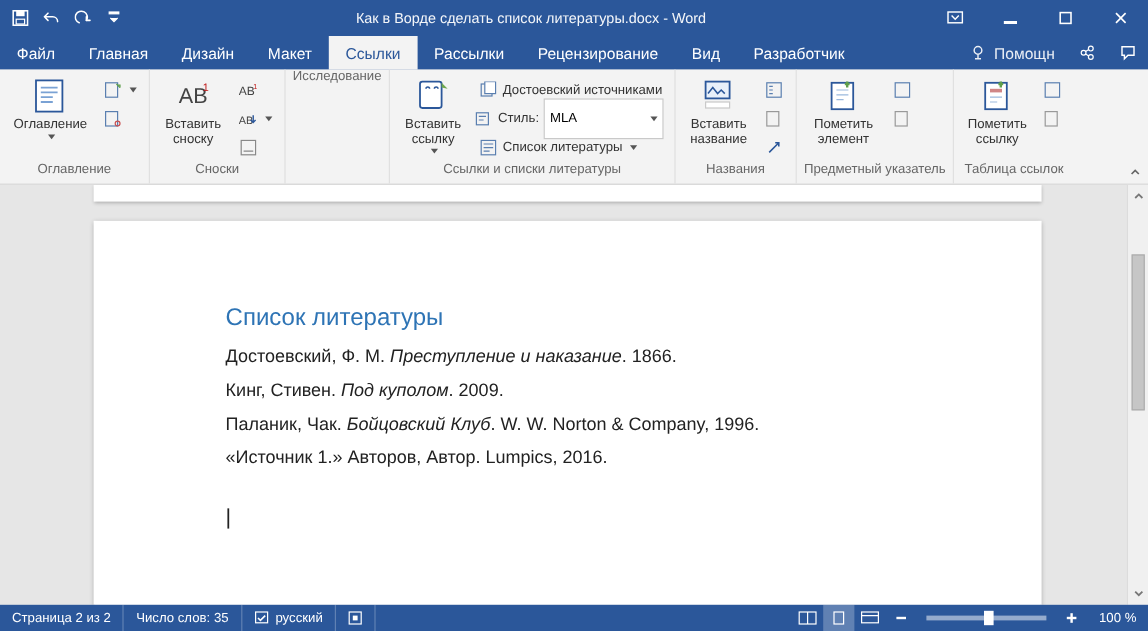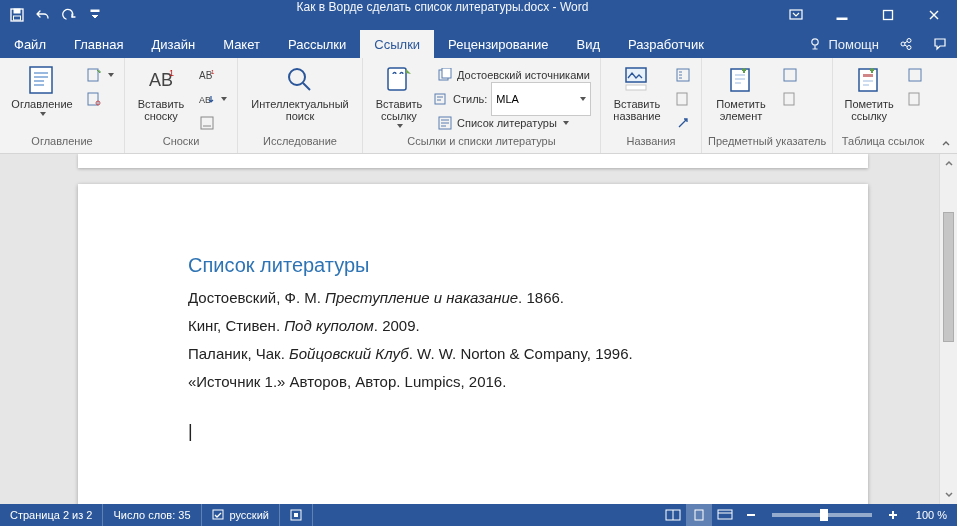--- a/index.html
+++ b/index.html
@@ -1,19 +1,19 @@
 <!DOCTYPE html>
 <html><head>
 <meta charset="utf-8">
 <style>
   * { margin: 0; padding: 0; box-sizing: border-box; font-family: "Segoe UI", Tahoma, sans-serif; }
   body { width: 957px; height: 526px; background: #e6e6e6; overflow: hidden; position: relative; }
 
   
-  .titlebar { height: 30px; background: #2b579a; display: flex; color: #fff; font-size: 12px; }
+  .titlebar { height: 30px; background: #2b579a; display: flex; align-items: center; color: #fff; font-size: 12px; }
   .qat { display: flex; align-items: center; gap: 4px; padding: 0 6px; }
   .qat .qbtn { width: 22px; height: 22px; display:flex; align-items:center; justify-content:center; border:1px solid transparent; }
   .titlebar .title { flex: 1; text-align: center; opacity: .95; white-space: nowrap; overflow: hidden; }
   .winbtns { display: flex; }
   .winbtns .wb { width: 46px; height: 30px; display:flex; align-items:center; justify-content:center; }
   .titlebar svg { stroke:#fff; }
 
   
   .menurow { height: 28px; background: #2b579a; display:flex; align-items:stretch; color:#fff; font-size: 13px; }
   .menurow .tab { padding: 0 14px; display:flex; align-items:center; cursor:default; }
@@ -118,22 +118,22 @@
         </svg>
       </div>
   </div>
 </div>
 
 <div class="menurow">
   <div class="tab">Файл</div>
   <div class="tab">Главная</div>
   <div class="tab">Дизайн</div>
   <div class="tab">Макет</div>
+  <div class="tab active">Ссылки</div>
   <div class="tab">Рассылки</div>
-  <div class="tab active">Ссылки</div>
   <div class="tab">Рецензирование</div>
   <div class="tab">Вид</div>
   <div class="tab">Разработчик</div>
   <div class="spacer"></div>
   <div class="help">
     <svg width="14" height="14" viewBox="0 0 14 14" fill="none">
         <circle cx="7" cy="5" r="3.2" stroke="#fff" stroke-width="1.2"></circle>
         <path d="M7 8.5V12M4.5 12h5" stroke="#fff" stroke-width="1.2"></path>
       </svg>
     <span>Помощн</span>
@@ -228,32 +228,20 @@
                 <path d="M3 10h8" stroke="#888"></path>
               </svg>
             </span>
           </div>
       </div>
     </div>
     <div class="glabel">Сноски</div>
   </div>
 
   <div class="group">
-    <div class="controls">
-      <div class="bigbtn" style="width:112px">
-        <div class="ico">
-            <svg width="30" height="30" viewBox="0 0 30 30" fill="none">
-              <circle cx="12" cy="12" r="8" stroke="#2b579a" stroke-width="2"></circle>
-              <path d="M18 18l7 7" stroke="#2b579a" stroke-width="2"></path>
-            </svg>
-          </div>
-        <span style="white-space:pre-line">Интеллектуальный
-поиск</span>
-      </div>
-    </div>
     <div class="glabel">Исследование</div>
   </div>
 
   <div class="group">
     <div class="controls">
       <div class="bigbtn">
         <div class="ico">
             <svg width="30" height="30" viewBox="0 0 30 30" fill="none">
               <rect x="4" y="3" width="18" height="22" rx="2" stroke="#2b579a" stroke-width="1.5" fill="#fff"></rect>
               <path d="M9 9c0-2 3-2 3 0m4 0c0-2 3-2 3 0" stroke="#2b579a" stroke-width="1.3"></path>

